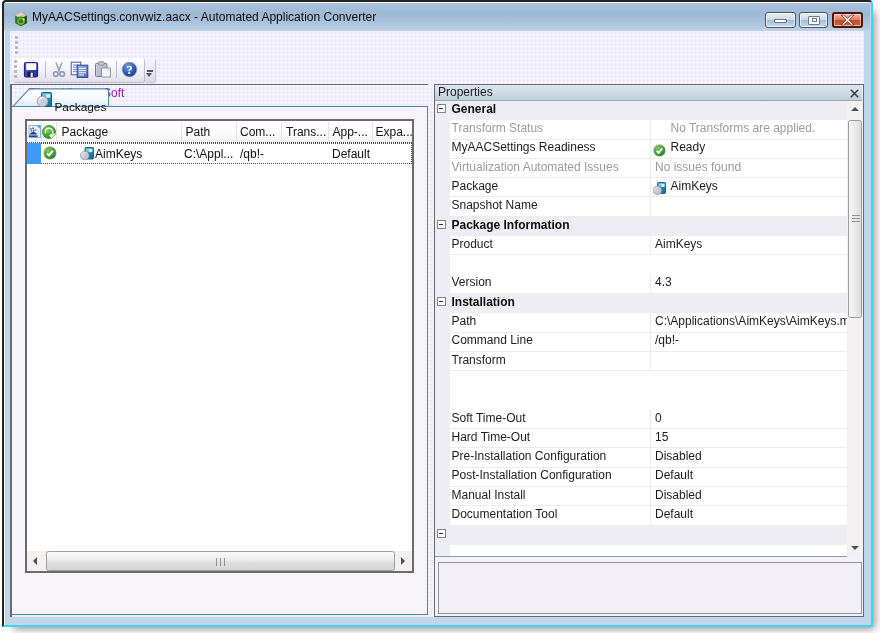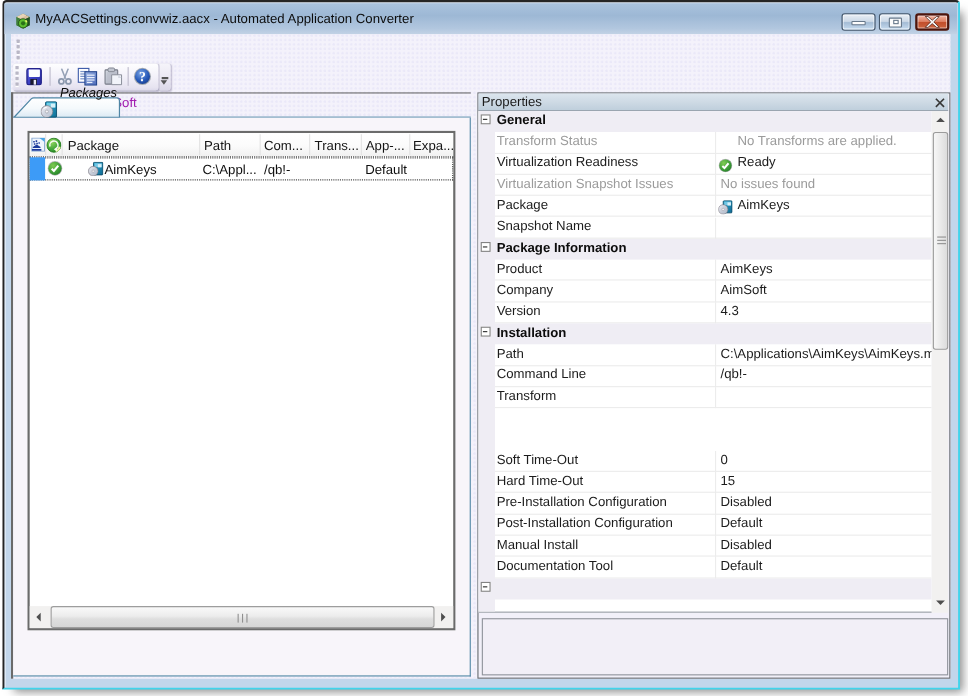--- a/index.html
+++ b/index.html
@@ -36,21 +36,21 @@
   background:linear-gradient(#f5f4fa, #e9e6f2 60%, #dbd8e8); box-shadow:1px 1px 1.5px rgba(130,125,155,0.45); }
 #toolovf .b1 { left:2px; top:12.5px; width:6px; height:1.5px; background:#555; }
 #toolovf .b2 { left:1.5px; top:15.5px; width:0; height:0; border-left:3.5px solid transparent; border-right:3.5px solid transparent; border-top:4px solid #555; }
 .tsep { top:60.5px; width:1px; height:17px; background:#bcb9ca; }
 
 #lpL { left:10px; top:83.5px; width:2px; height:533px; background:#6a6a6a; }
 #lpT { left:10px; top:83.5px; width:417.5px; height:1.5px; background:#6a6a6a; }
 #tabline { left:12px; top:106px; width:415.5px; height:1.4px; background:#4f86a5; }
 #tabpage { left:12px; top:107.4px; width:415.5px; height:508px; background:#f8f5fa;
   border-right:1.5px solid #4f86a5; border-bottom:1.5px solid #4f86a5; }
-#tabtext { left:54.5px; top:77px; color:#0a0a0a; font-size:11.8px;font-style:italic; }
+#tabtext { left:54.5px; top:100px; color:#0a0a0a; font-size:11.8px; }
 
 #lv { left:25px; top:119px; width:389px; height:454px; border:2px solid #6b6b6b; background:#fff; }
 #lvhead { left:0; top:0; width:385px; height:20.5px; background:linear-gradient(#ffffff, #fbfbfb 55%, #f1f1f1); }
 .hsep { top:0.5px; width:1px; height:19.5px; background:#e3e3e3; }
 .ht { top:4px; color:#151515; }
 #lvdots { left:0; top:20.8px; width:385px; height:1px; border-top:1px dotted #454545; }
 #lvrow { left:0; top:22.3px; width:385px; height:20.5px; background:#fff; outline:1px dotted #4a4a4a; outline-offset:-1px; }
 #selcell { left:0; top:0; width:14px; height:20.5px; background:#3d9bf7; }
 .rt { top:3.3px; color:#0f0f0f; }
 #hscroll { left:0; top:429.5px; width:385px; height:20.5px; background:#f2f1f0; }
@@ -309,30 +309,30 @@
           <span class="pl pb">General</span>
         </div>
 <div class="prow" style="top:19.30px;height:19.3px">
           <i class="vl"></i>
           <span class="pl pgray">Transform Status</span>
           <span class="pv pgray" style="left:235.5px">No Transforms are applied.</span>
           <i class="rl"></i>
         </div>
 <div class="prow" style="top:38.60px;height:19.3px">
           <i class="vl"></i>
-          <span class="pl">Virtualization Readiness</span>
+          <span class="pl">MyAACSettings Readiness</span>
           <svg class="vic" width="13" height="13" viewBox="0 0 13 13">
             <use href="#g-check"></use>
           </svg>
           <span class="pv" style="left:235.5px">Ready</span>
           <i class="rl"></i>
         </div>
 <div class="prow" style="top:57.90px;height:19.3px">
           <i class="vl"></i>
-          <span class="pl pgray">Virtualization Snapshot Issues</span>
+          <span class="pl pgray">Virtualization Automated Issues</span>
           <span class="pv pgray" style="left:220px">No issues found</span>
           <i class="rl"></i>
         </div>
 <div class="prow" style="top:77.20px;height:19.3px">
           <i class="vl"></i>
           <span class="pl">Package</span>
           <svg class="vic" width="13" height="13" viewBox="0 0 13 13">
             <use href="#g-pkg"></use>
           </svg>
           <span class="pv" style="left:235.5px">AimKeys</span>
@@ -347,26 +347,20 @@
 <div class="prow" style="top:96.50px;height:19.3px">
           <i class="vl"></i>
           <span class="pl">Snapshot Name</span>
           <span class="pv" style="left:220px"></span>
           <i class="rl"></i>
         </div>
 <div class="prow" style="top:135.10px;height:19.3px">
           <i class="vl"></i>
           <span class="pl">Product</span>
           <span class="pv" style="left:220px">AimKeys</span>
-          <i class="rl"></i>
-        </div>
-<div class="prow" style="top:154.40px;height:19.3px">
-          <i class="vl"></i>
-          <span class="pl">Company</span>
-          <span class="pv" style="left:220px">AimSoft</span>
           <i class="rl"></i>
         </div>
 <div class="prow" style="top:173.70px;height:19.3px">
           <i class="vl"></i>
           <span class="pl">Version</span>
           <span class="pv" style="left:220px">4.3</span>
           <i class="rl"></i>
         </div>
 <div class="prow pcat" style="top:193.00px;height:19.3px">
           <span class="bm">

